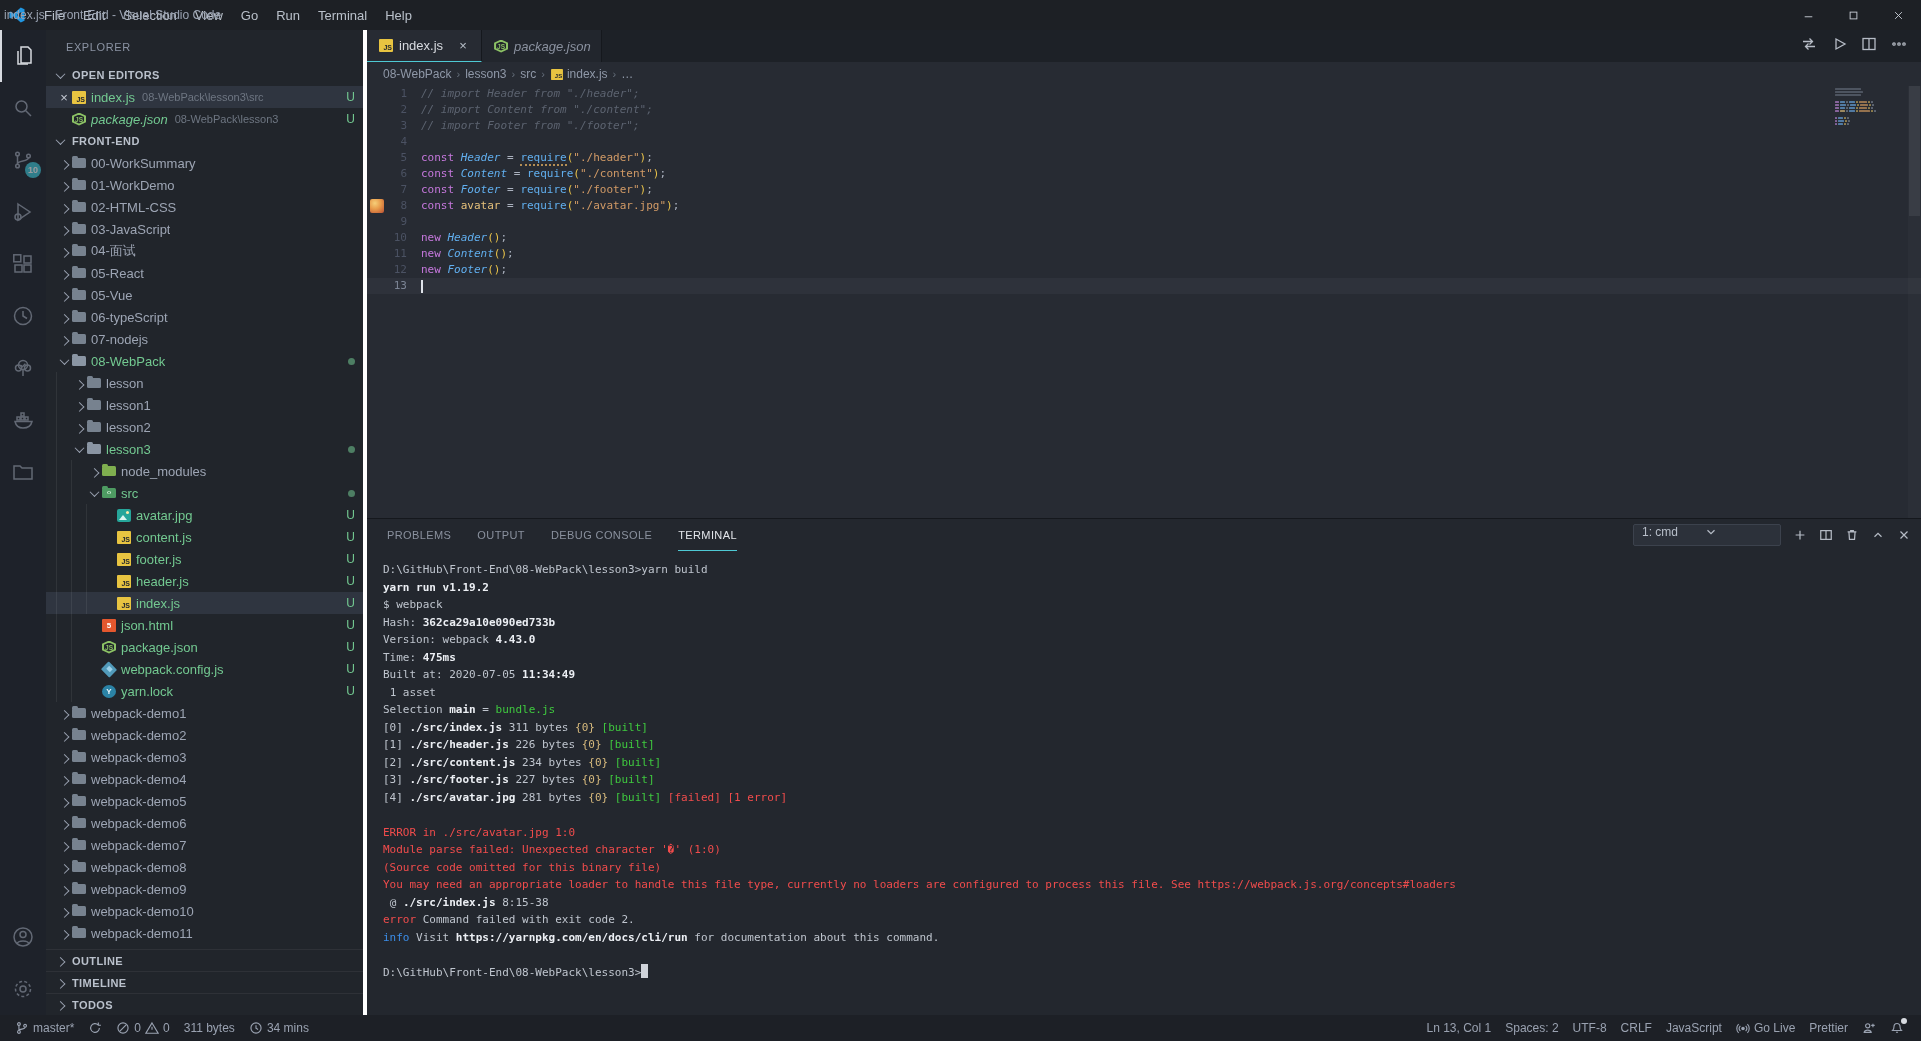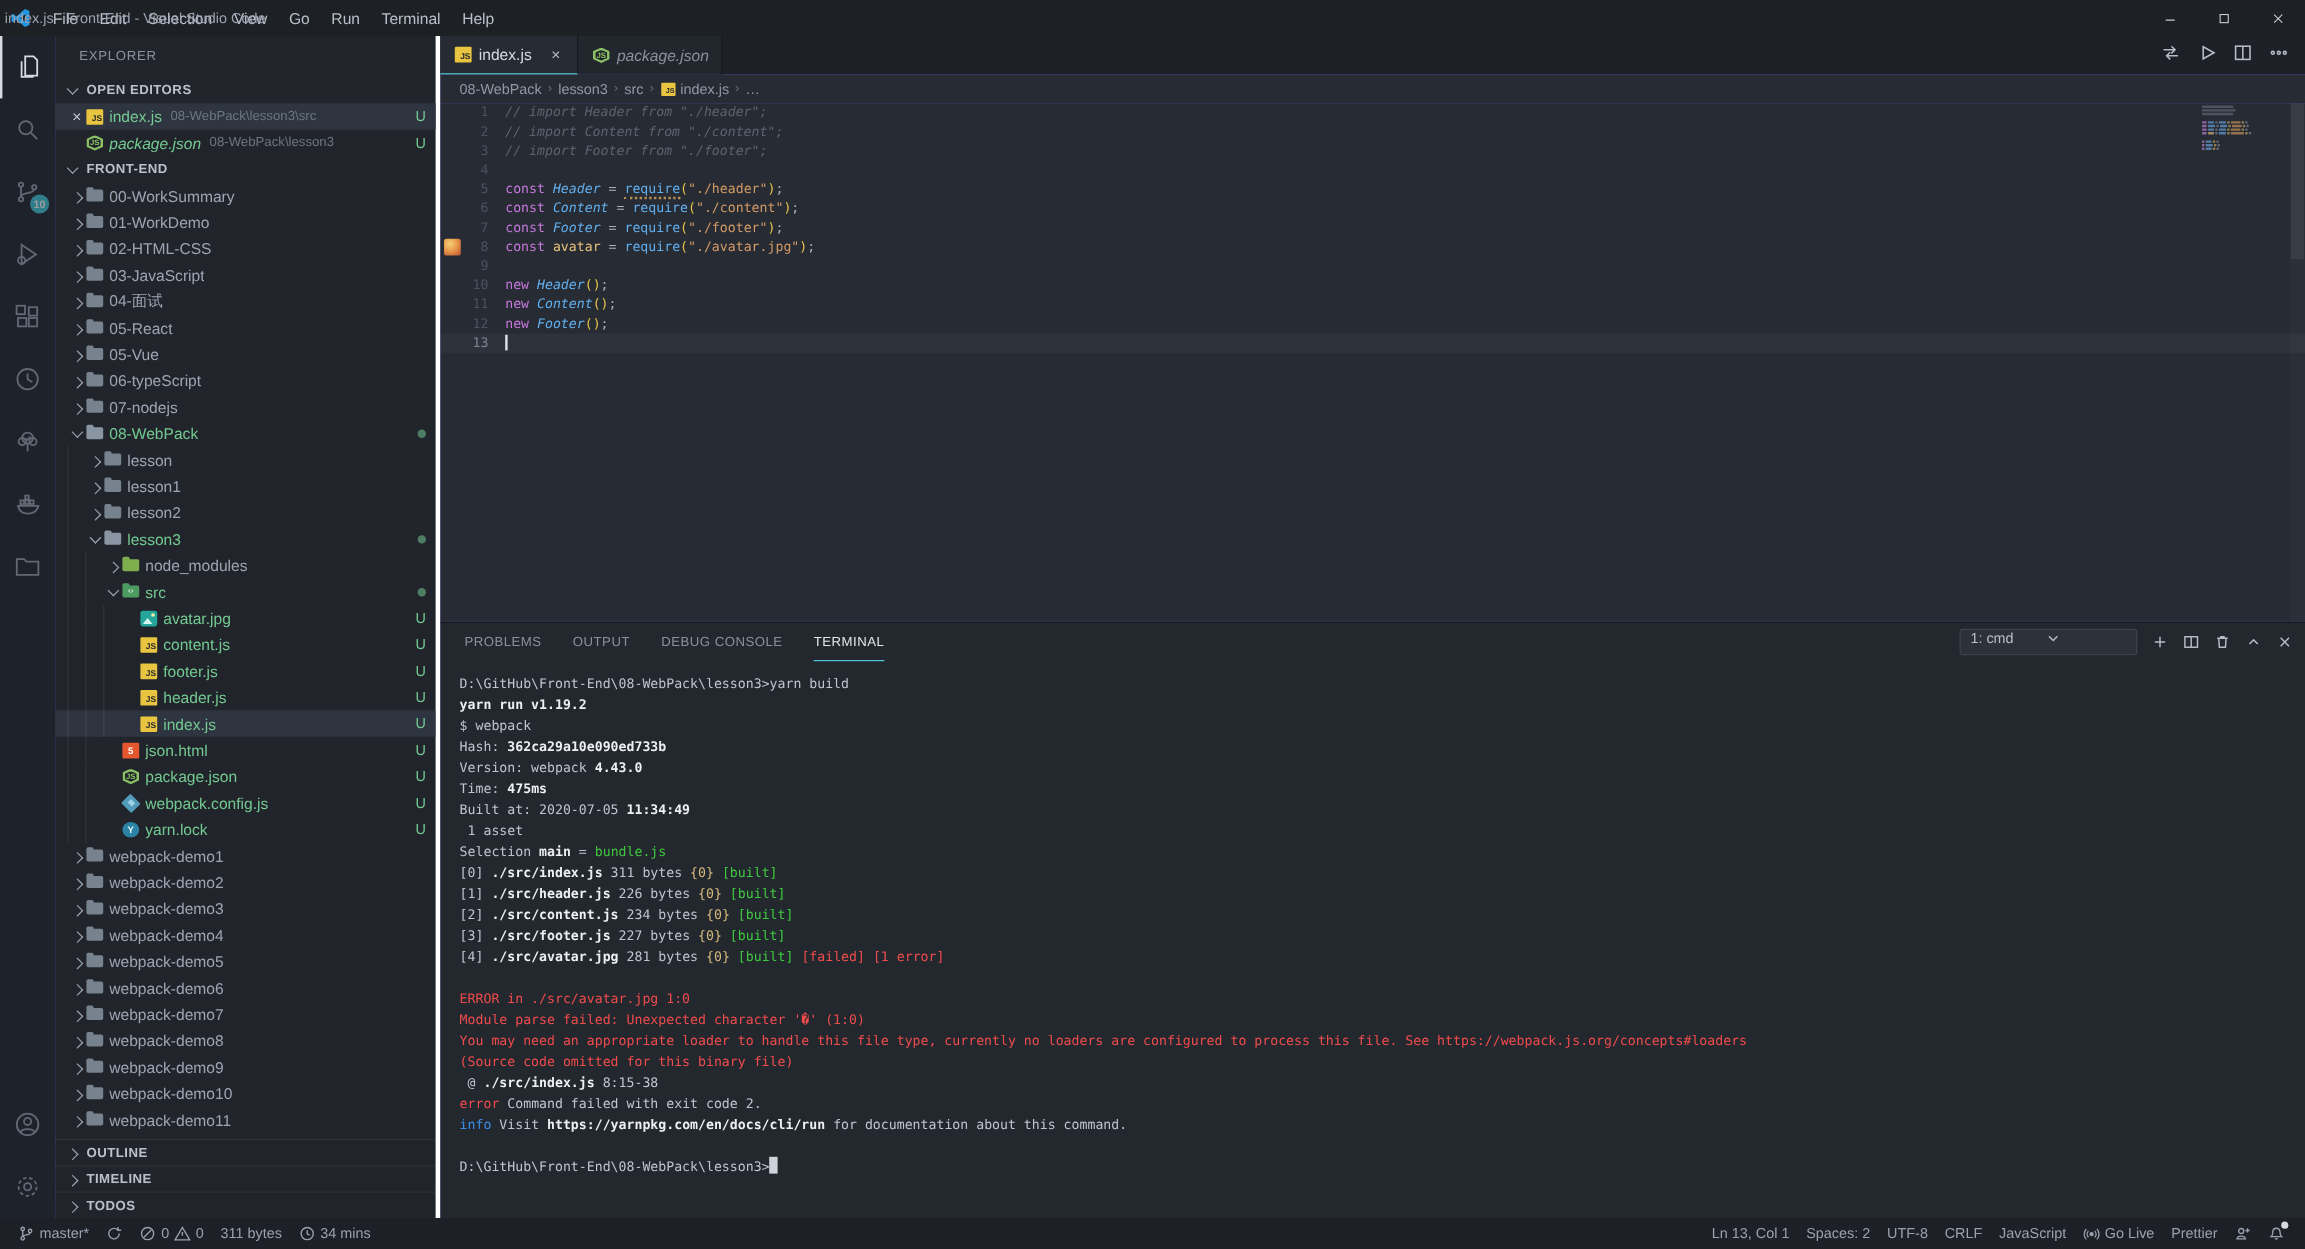--- a/index.html
+++ b/index.html
@@ -724,22 +724,22 @@
             <div class="tline"><span class="t-d"> 1 asset</span></div>
             <div class="tline"><span class="t-d">Selection </span><span class="t-b">main</span><span class="t-d"> = </span><span class="t-g">bundle.js</span></div>
             <div class="tline"><span class="t-d">[0] </span><span class="t-b">./src/index.js</span><span class="t-d"> 311 bytes </span><span class="t-y">{0}</span><span class="t-d"> </span><span class="t-g">[built]</span></div>
             <div class="tline"><span class="t-d">[1] </span><span class="t-b">./src/header.js</span><span class="t-d"> 226 bytes </span><span class="t-y">{0}</span><span class="t-d"> </span><span class="t-g">[built]</span></div>
             <div class="tline"><span class="t-d">[2] </span><span class="t-b">./src/content.js</span><span class="t-d"> 234 bytes </span><span class="t-y">{0}</span><span class="t-d"> </span><span class="t-g">[built]</span></div>
             <div class="tline"><span class="t-d">[3] </span><span class="t-b">./src/footer.js</span><span class="t-d"> 227 bytes </span><span class="t-y">{0}</span><span class="t-d"> </span><span class="t-g">[built]</span></div>
             <div class="tline"><span class="t-d">[4] </span><span class="t-b">./src/avatar.jpg</span><span class="t-d"> 281 bytes </span><span class="t-y">{0}</span><span class="t-d"> </span><span class="t-g">[built]</span><span class="t-d"> </span><span class="t-r">[failed]</span><span class="t-d"> </span><span class="t-r">[1 error]</span></div>
             <div class="tline"></div>
             <div class="tline"><span class="t-r">ERROR in ./src/avatar.jpg 1:0</span></div>
             <div class="tline"><span class="t-r">Module parse failed: Unexpected character '�' (1:0)</span></div>
+            <div class="tline"><span class="t-r">(Source code omitted for this binary file)</span></div>
             <div class="tline"><span class="t-r">You may need an appropriate loader to handle this file type, currently no loaders are configured to process this file. See https://webpack.js.org/concepts#loaders</span></div>
-            <div class="tline"><span class="t-r">(Source code omitted for this binary file)</span></div>
             <div class="tline"><span class="t-d"> @ </span><span class="t-b">./src/index.js</span><span class="t-d"> 8:15-38</span></div>
             <div class="tline"><span class="t-r">error</span><span class="t-d"> Command failed with exit code 2.</span></div>
             <div class="tline"><span class="t-bl">info</span><span class="t-d"> Visit </span><span class="t-b">https://yarnpkg.com/en/docs/cli/run</span><span class="t-d"> for documentation about this command.</span></div>
             <div class="tline"></div>
             <div class="tline"><span class="t-d">D:\GitHub\Front-End\08-WebPack\lesson3&gt;</span><span class="block-cursor"></span></div>
           </div>
       </div>
     </div>
   </div>
 

